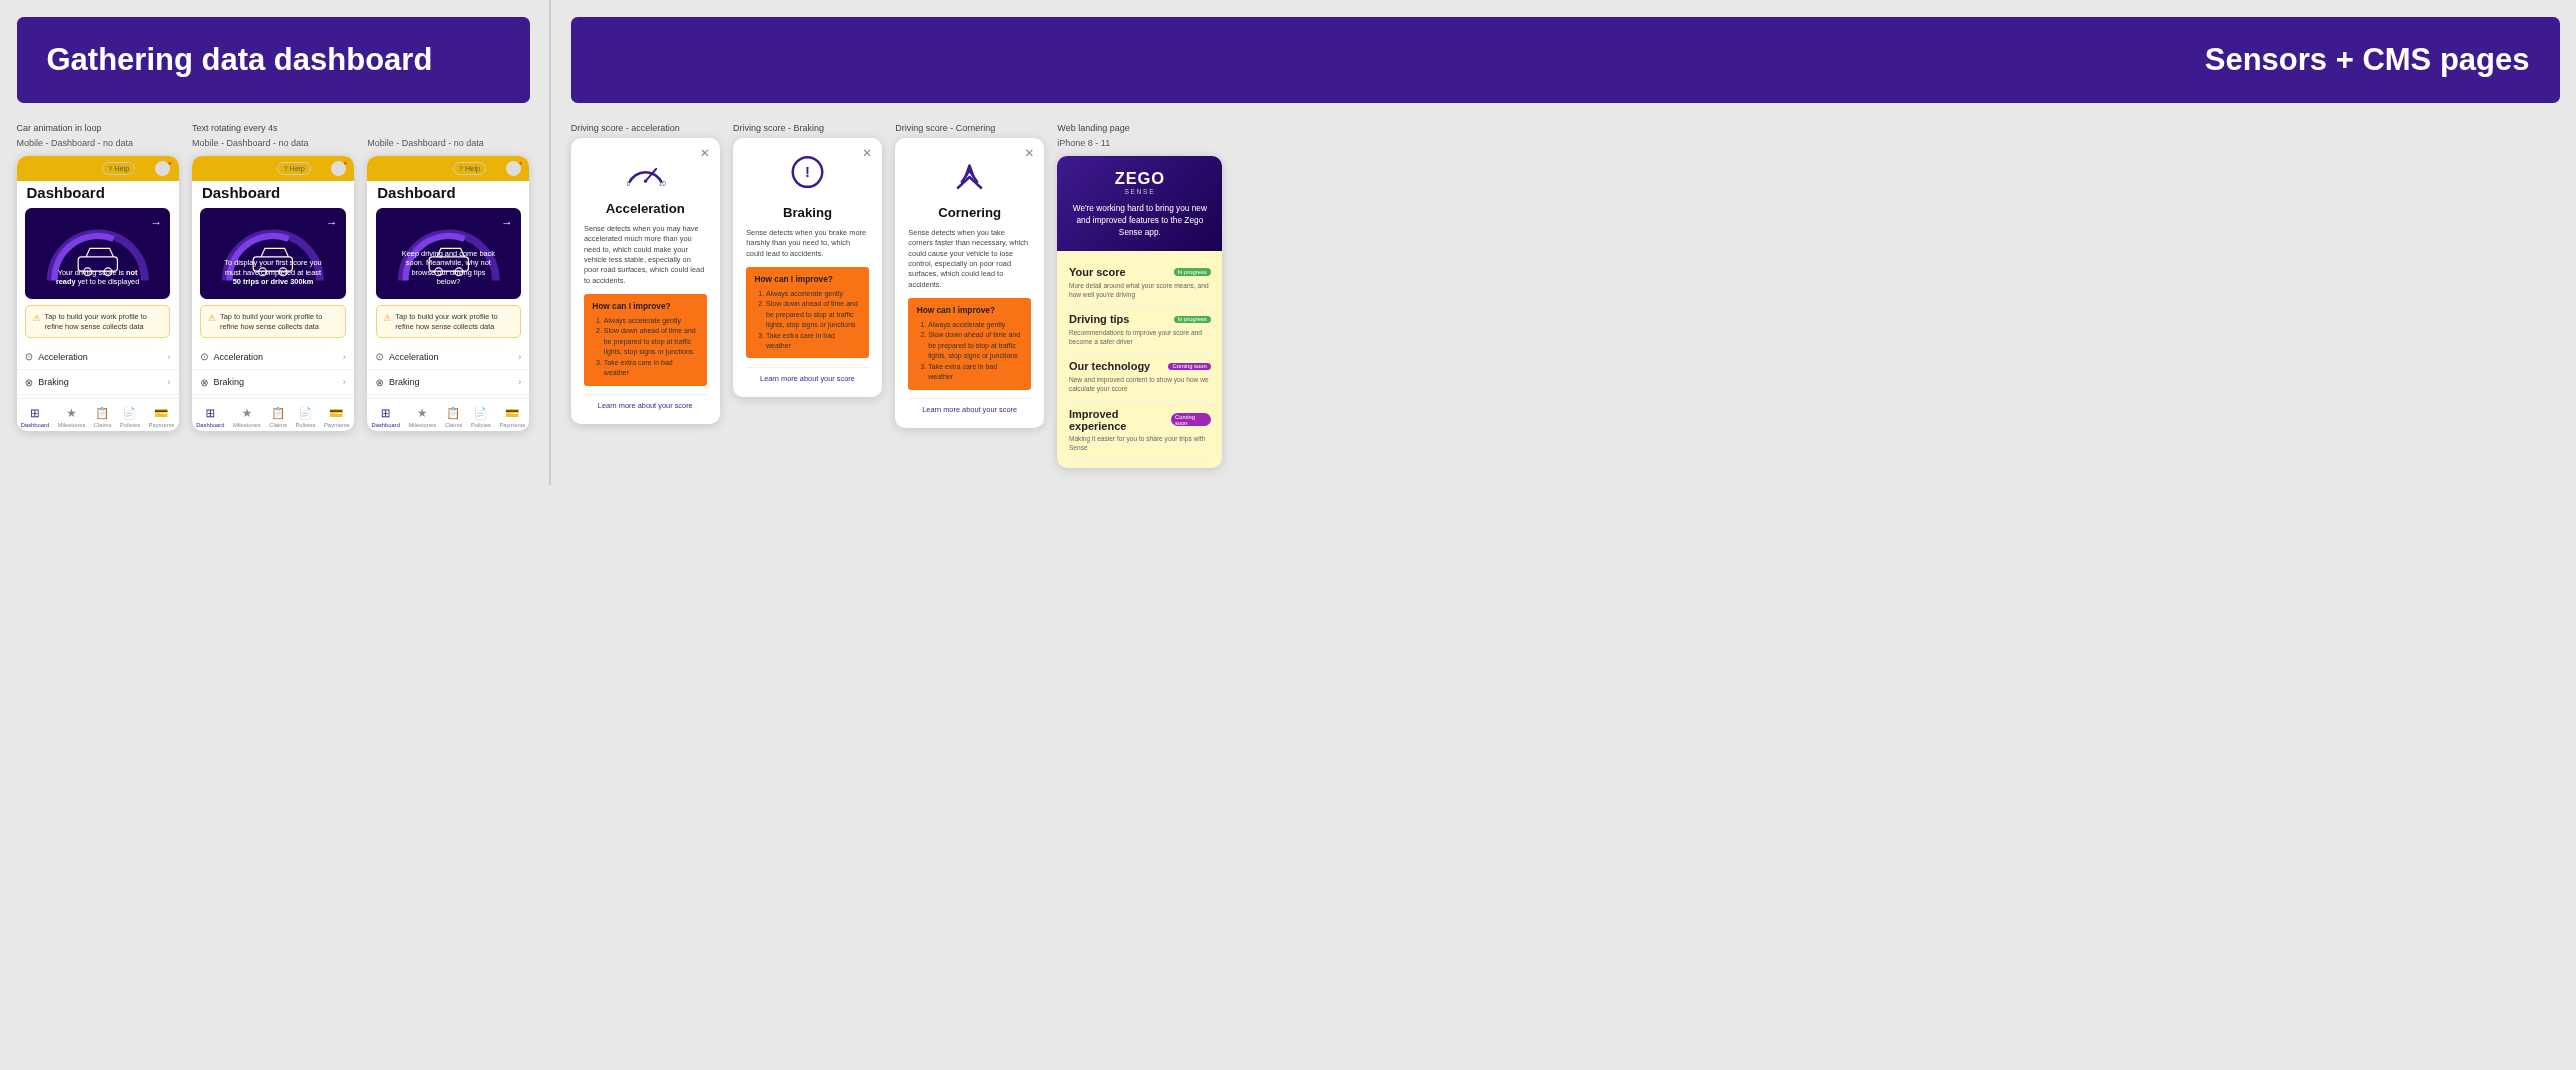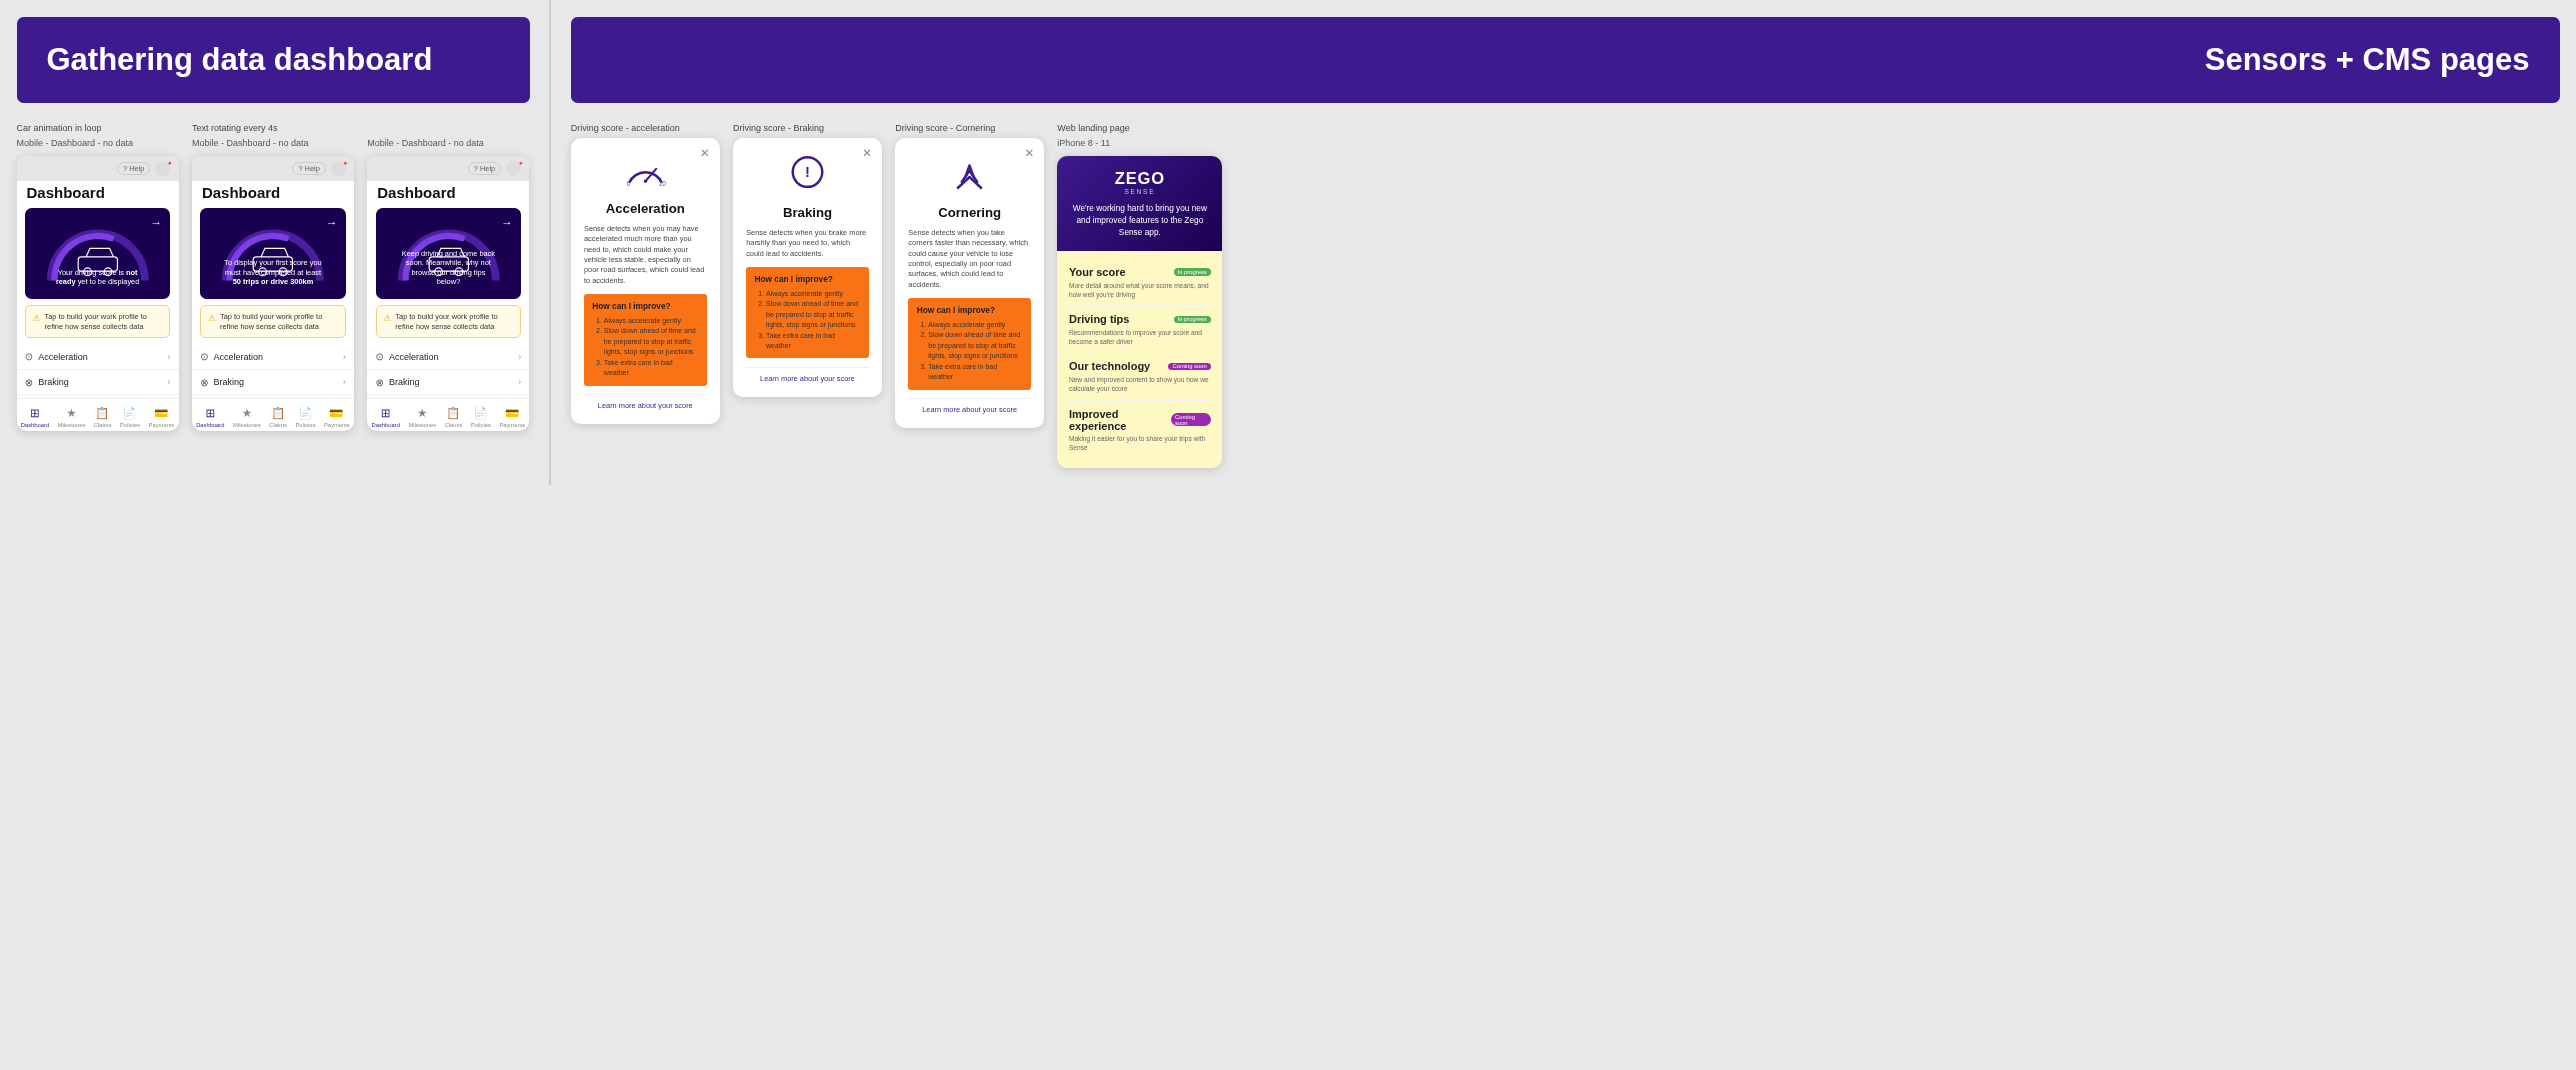--- a/index.html
+++ b/index.html
@@ -92,22 +92,22 @@
       overflow: hidden;
       box-shadow: 0 1.7px 10px rgba(0,0,0,0.15);
       font-size: 8.3px;
     }
 
     .phone-top-bar {
       display: flex;
       justify-content: flex-end;
       align-items: center;
       padding: 5px 8.3px;
-      gap: 5px;
-      background: #e5e5e5;
+      gap: 20px;
+      background: #eab308;
     }
 
     .phone-top-bar .help-link {
       font-size: 7.4px;
       color: #5a5a5a;
       border: 0.8px solid #ccc;
       border-radius: 8.3px;
       padding: 0.8px 5px;
     }
 

